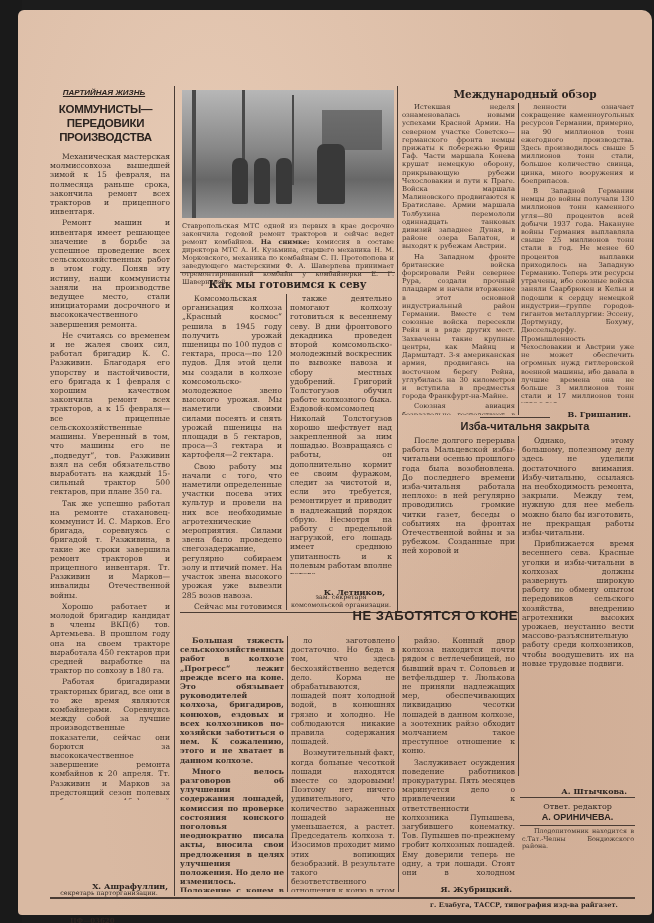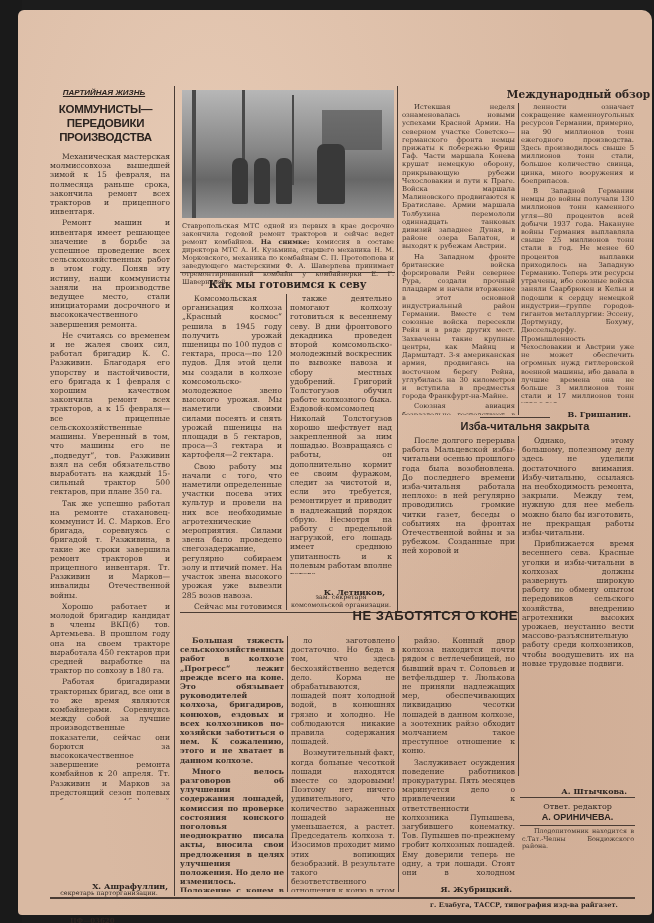--- a/index.html
+++ b/index.html
@@ -72,21 +72,21 @@
 <div class="vr" style="left:286px;top:294px;height:316px;"></div>
 <div class="col" style="left:290px;top:294px;width:102px;height:280px;overflow:hidden;">
   <p>также деятельно помогают колхозу готовиться к весеннему севу. В дни фронтового декадника проведен второй комсомольско-молодежный воскресник по вывозке навоза и сбору местных удобрений. Григорий Толстогузов обучил работе колхозного быка. Ездовой-комсомолец Николай Толстогузов хорошо шефствует над закрепленной за ним лошадью. Возвращаясь с работы, он дополнительно кормит ее своим фуражом, следит за чистотой и, если это требуется, ремонтирует и приводит в надлежащий порядок сбрую. Несмотря на работу с предельной нагрузкой, его лошадь имеет среднюю упитанность и к полевым работам вполне готова.</p>
 
 </div>
 <div class="sig" style="position:absolute;left:290px;top:583px;width:95px;">К. Летников,</div>
 <div class="sigsub" style="position:absolute;left:290px;top:594px;width:102px;">зам. секретаря комсомольской организации.</div>
 
 <div class="vr" style="left:397px;top:86px;height:526px;"></div>
 
-<div class="hd" style="left:400px;top:88px;width:250px;font-family:'DejaVu Serif',serif;font-size:10.5px;text-align:right;">Международный обзор</div>
+<div class="hd" style="left:400px;top:88px;width:250px;font-family:'DejaVu Serif',serif;font-size:10.5px;">Международный обзор</div>
 <div class="col" style="left:402px;top:103px;width:113px;height:312px;overflow:hidden;font-size:6.8px;line-height:8.2px;">
   <p>Истекшая неделя ознаменовалась новыми успехами Красной Армии. На северном участке Советско—германского фронта немцы прижаты к побережью Фриш Гаф. Части маршала Конева крушат немецкую оборону, прикрывающую рубежи Чехословакии и пути к Праге. Войска маршала Малиновского продвигаются к Братиславе. Армии маршала Толбухина перемололи одиннадцать танковых дивизий западнее Дуная, в районе озера Балатон, и выходят к рубежам Австрии.</p>
   <p>На Западном фронте британские войска форсировали Рейн севернее Рура, создали прочный плацдарм и начали вторжение в этот основной индустриальный район Германии. Вместе с тем союзные войска пересекли Рейн и в ряде других мест. Захвачены такие крупные центры, как Майнц и Дармштадт. 3-я американская армия, продвигаясь на восточном берегу Рейна, углубилась на 30 километров и вступила в предместья города Франкфурт-на-Майне.</p>
   <p>Союзная авиация безраздельно господствует в воздухе и наносит немцам тяжелые удары. Так, подготовляя наступление в районе Рура, союзники за время с 19 по 24 марта совершили 55 тысяч самолетовылетов и сбросили 50 тысяч тонн бомбового груза.</p>
 
 </div>
 <div class="vr" style="left:518px;top:103px;height:312px;"></div>
 <div class="col" style="left:521px;top:103px;width:113px;height:300px;overflow:hidden;font-size:6.8px;line-height:8.2px;">
   <p>ленности означает сокращение каменноугольных ресурсов Германии, примерно, на 90 миллионов тонн ежегодного производства. Здесь производилось свыше 5 миллионов тонн стали, большое количество свинца, цинка, много вооружения и боеприпасов.</p>
   <p>В Западной Германии немцы до войны получали 130 миллионов тонн каменного угля—80 процентов всей добычи 1937 года. Накануне войны Германия выплавляла свыше 25 миллионов тонн стали в год. Не менее 60 процентов выплавки приходилось на Западную Германию. Теперь эти ресурсы утрачены, ибо союзные войска заняли Саарбрюкен и Кельн и подошли к сердцу немецкой индустрии—группе городов-гигантов металлургии: Эссену, Дортмунду, Бохуму, Дюссельдорфу. Промышленность Чехословакии и Австрии уже не может обеспечить огромных нужд гитлеровской военной машины, ибо давала в лучшие времена она не больше 3 миллионов тонн стали и 17 миллионов тонн угля в год.</p>

